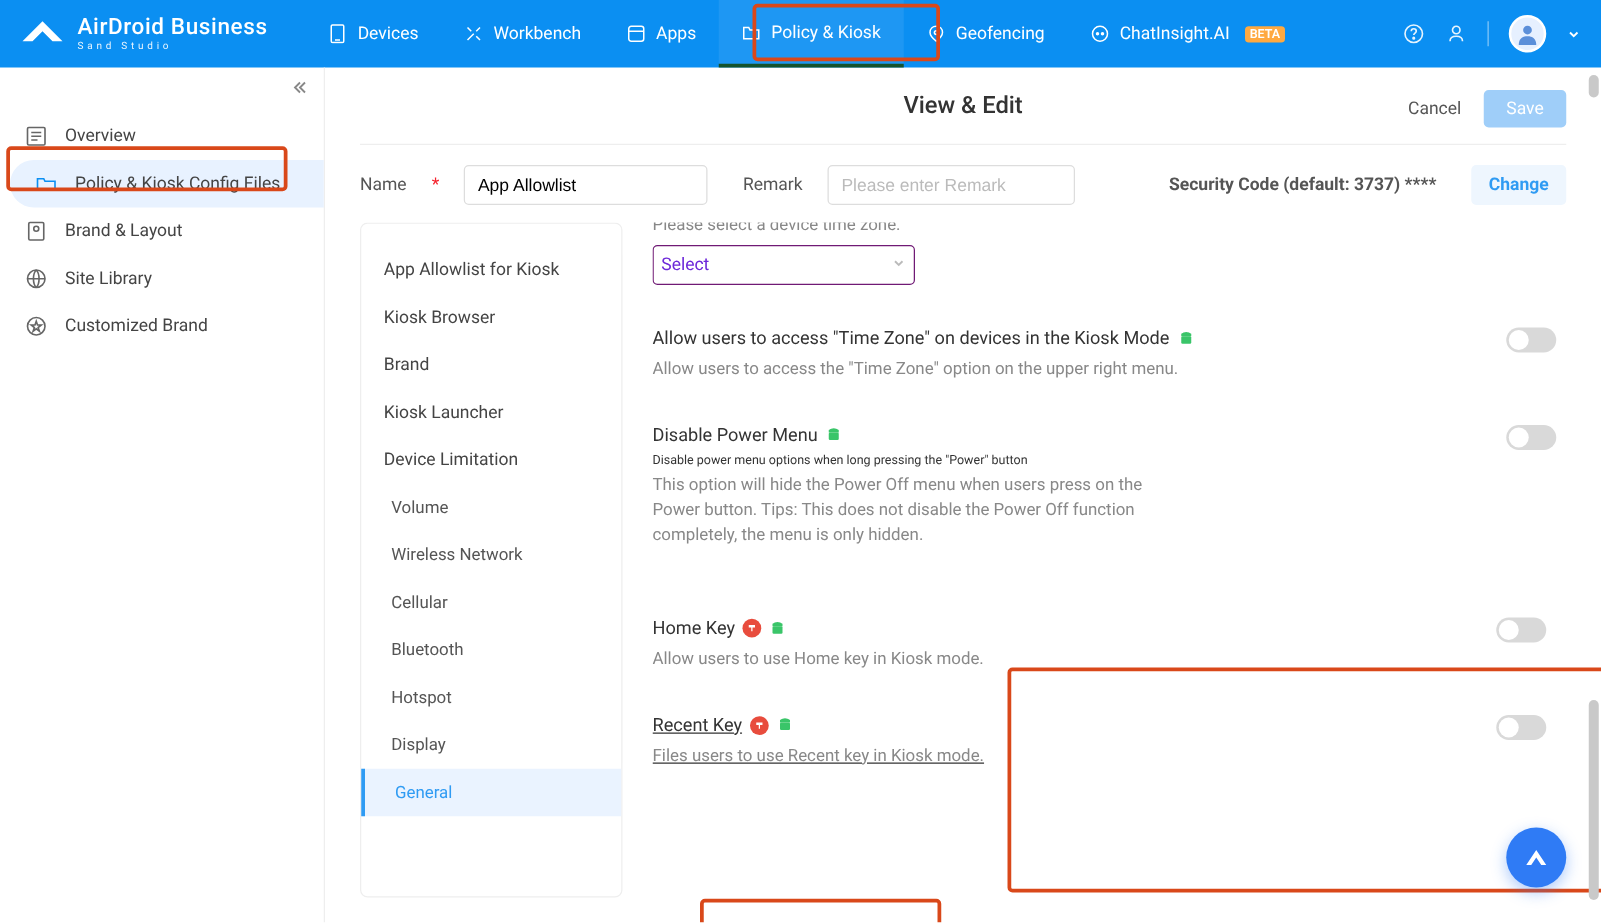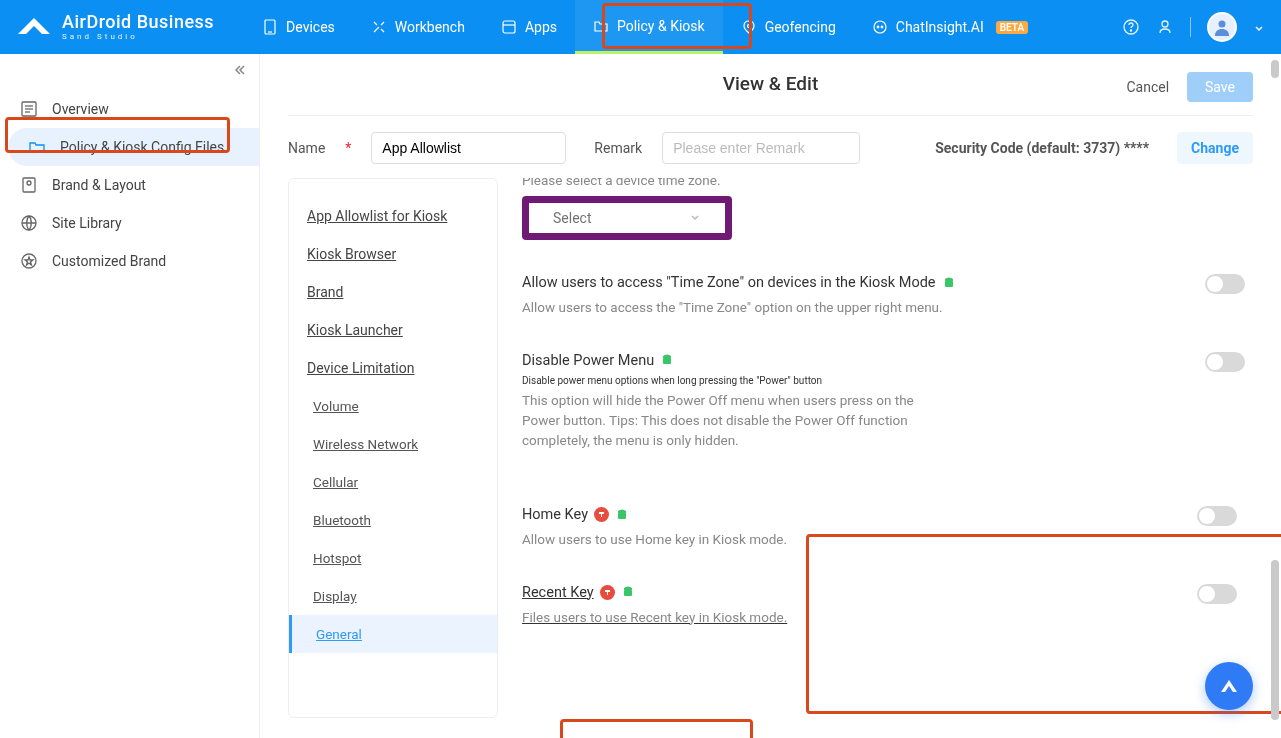--- a/index.html
+++ b/index.html
@@ -7,21 +7,21 @@
 
 
 .topnav { height: 54px; background: #0b8ff2; display: flex; align-items: center; padding: 0 16px; color: #fff; }
 .logo-wrap { display: flex; align-items: center; gap: 10px; margin-right: 30px; }
 .logo-icon { display: inline-block; }
 .logo-text { display: flex; flex-direction: column; line-height: 1; }
 .logo-main { font-size: 18px; font-weight: 500; letter-spacing: 0.5px; }
 .logo-sub { font-size: 8px; letter-spacing: 3px; opacity: 0.9; margin-top: 2px; }
 .nav-items { display: flex; align-items: center; gap: 0; }
 .nav-item { display: flex; align-items: center; gap: 8px; padding: 0 18px; height: 54px; color: #fff; cursor: pointer; position: relative; }
-.nav-item.active { background: rgba(255,255,255,0.08); border-bottom: 3px solid #bef264; }
+.nav-item.active { background: rgba(255,255,255,0.08); border-bottom: 3px solid #14532d; }
 .nav-item .ico { width: 16px; height: 16px; display: inline-flex; align-items: center; justify-content: center; }
 .badge-beta { background: #ffa940; color: #fff; font-size: 10px; padding: 1px 4px; border-radius: 3px; font-weight: 600; margin-left: 4px; }
 .nav-spacer { flex: 1; }
 .nav-right { display: flex; align-items: center; gap: 16px; }
 .nav-right .ico { width: 18px; height: 18px; cursor: pointer; opacity: 0.9; }
 .nav-divider { width: 1px; height: 20px; background: rgba(255,255,255,0.5); }
 .avatar { width: 30px; height: 30px; border-radius: 50%; background: #e6f0ff; border: 2px solid #fff; display: flex; align-items: center; justify-content: center; cursor: pointer; }
 .avatar svg { width: 20px; height: 20px; }
 .caret { width: 12px; height: 12px; cursor: pointer; }
 
@@ -52,32 +52,32 @@
 .req { color: #f5222d; }
 .inp { border: 1px solid #ddd; border-radius: 4px; padding: 7px 10px; font-size: 14px; }
 .inp.name { width: 195px; }
 .inp.remark { width: 198px; }
 .inp::placeholder { color: #bbb; }
 .seccode { color: #555; margin-left: 8px; }
 .btn-change { background: #eef6fe; color: #2f9bf3; padding: 8px 14px; border-radius: 4px; cursor: pointer; margin-left: 8px; }
 
 .content-row { flex: 1; display: flex; padding: 0 28px 20px; gap: 24px; overflow: hidden; }
 .subnav { width: 210px; border: 1px solid #eee; border-radius: 6px; padding: 18px 0; background: #fff; position: relative; }
-.subnav-item { padding: 11px 18px; cursor: pointer; color: #444; text-decoration: underline; }
+.subnav-item { padding: 11px 18px; cursor: pointer; color: #444; }
 .subnav-item.sub { padding-left: 24px; font-size: 13.5px; color: #555; }
 .subnav-item.active { background: #eaf3ff; color: #2f9bf3; border-left: 3px solid #2f9bf3; }
 
 .settings { flex: 1; overflow-y: auto; padding-right: 8px; }
 .set-block { margin-bottom: 34px; }
 .set-row { display: flex; justify-content: space-between; align-items: flex-start; gap: 24px; }
 .set-text { flex: 1; }
 .set-title { font-size: 14.5px; color: #333; display: flex; align-items: center; gap: 6px; margin-bottom: 6px; }
 .set-sub { font-size: 10px; color: #333; margin-bottom: 4px; }
 .set-desc { font-size: 13.5px; color: #888; line-height: 1.5; max-width: 430px; }
-.select-box { border: 7px solid #701a75; border-radius: 4px; padding: 7px 24px; width: 210px; color: #737373; display: flex; justify-content: space-between; align-items: center; cursor: pointer; margin-top: 6px; }
+.select-box { border: 1px solid #701a75; border-radius: 4px; padding: 7px 6px; width: 210px; color: #6d28d9; display: flex; justify-content: space-between; align-items: center; cursor: pointer; margin-top: 6px; }
 .toggle { width: 40px; height: 20px; background: #d9d9d9; border-radius: 10px; position: relative; cursor: pointer; flex-shrink: 0; }
 .toggle::after { content: ''; width: 16px; height: 16px; background: #fff; border-radius: 50%; position: absolute; top: 2px; left: 2px; }
 .mini-ico { width: 14px; height: 14px; display: inline-block; }
 .mini-ico.android { color: #3ac569; }
 .mini-ico.red { width: 15px; height: 15px; background: #e84c3d; border-radius: 50%; display: inline-flex; align-items: center; justify-content: center; }
 .mini-ico.red svg { width: 9px; height: 9px; }
 
 .scrollbar { position: absolute; right: 2px; width: 8px; background: #c9c9c9; border-radius: 4px; }
 
 .fab { position: absolute; bottom: 28px; right: 28px; width: 48px; height: 48px; border-radius: 50%; background: #2f7bf5; display: flex; align-items: center; justify-content: center; cursor: pointer; box-shadow: 0 4px 12px rgba(47,123,245,0.4); }

